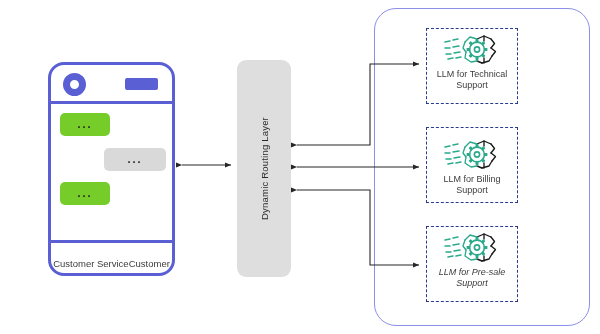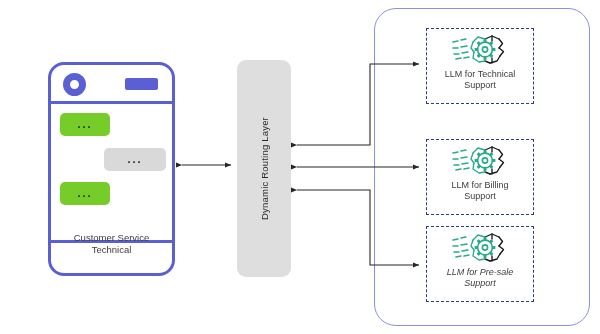--- a/index.html
+++ b/index.html
@@ -88,25 +88,25 @@
   }
   .bubble.green { background: #76cc28; }
   .bubble.gray  { background: #d9d9d9; }
   .bubble-1 { left: 9px;  top: 9px;  width: 50px; height: 23px; }
   .bubble-2 { left: 53px; top: 44px; width: 62px; height: 23px; }
   .bubble-3 { left: 9px;  top: 78px; width: 50px; height: 23px; }
 
   .phone-caption {
     position: absolute;
     left: 0;
-    top: 162px;
+    top: 182px;
     width: 100%;
     height: 33px;
     display: flex;
-    flex-direction: column;
+    flex-direction: row;
     align-items: center;
     justify-content: center;
     font-size: 9.5px;
     line-height: 11.5px;
     text-align: center;
     color: #3c3c3c;
   }
 
   
   .routing-layer {
@@ -138,31 +138,31 @@
     width: 216px;
     height: 318px;
     border: 1.5px solid #8d8ee8;
     border-radius: 22px;
     box-sizing: border-box;
     background: transparent;
   }
 
   .llm-box {
     position: absolute;
-    width: 108px;
+    width: 92px;
     height: 76px;
     border: 1.6px dashed #2a3a8c;
     box-sizing: border-box;
     background: #ffffff;
     display: flex;
     flex-direction: column;
     align-items: center;
   }
   .llm-box-1 { left: 426px; top: 28px; }
-  .llm-box-2 { left: 426px; top: 139px; }
+  .llm-box-2 { left: 426px; top: 127px; justify-content: center; }
   .llm-box-3 { left: 426px; top: 226px; font-style: italic; }
 
   .llm-icon {
     margin-top: 4px;
     width: 62px;
     height: 34px;
   }
   .llm-label {
     margin-top: 2px;
     font-size: 9px;
@@ -194,21 +194,21 @@
     </div>
 
     <div class="phone-screen">
       <div class="bubble green bubble-1">...</div>
       <div class="bubble gray bubble-2">...</div>
       <div class="bubble green bubble-3">...</div>
     </div>
 
     <div class="phone-caption">
       <span>Customer Service</span>
-      <span>Technical</span>
+      <span>Customer</span>
     </div>
   </div>
 
   <div class="routing-layer">
     <span class="routing-label">Dynamic Routing Layer</span>
   </div>
 
   <div class="right-panel"></div>
 
   <div class="llm-box llm-box-1">

